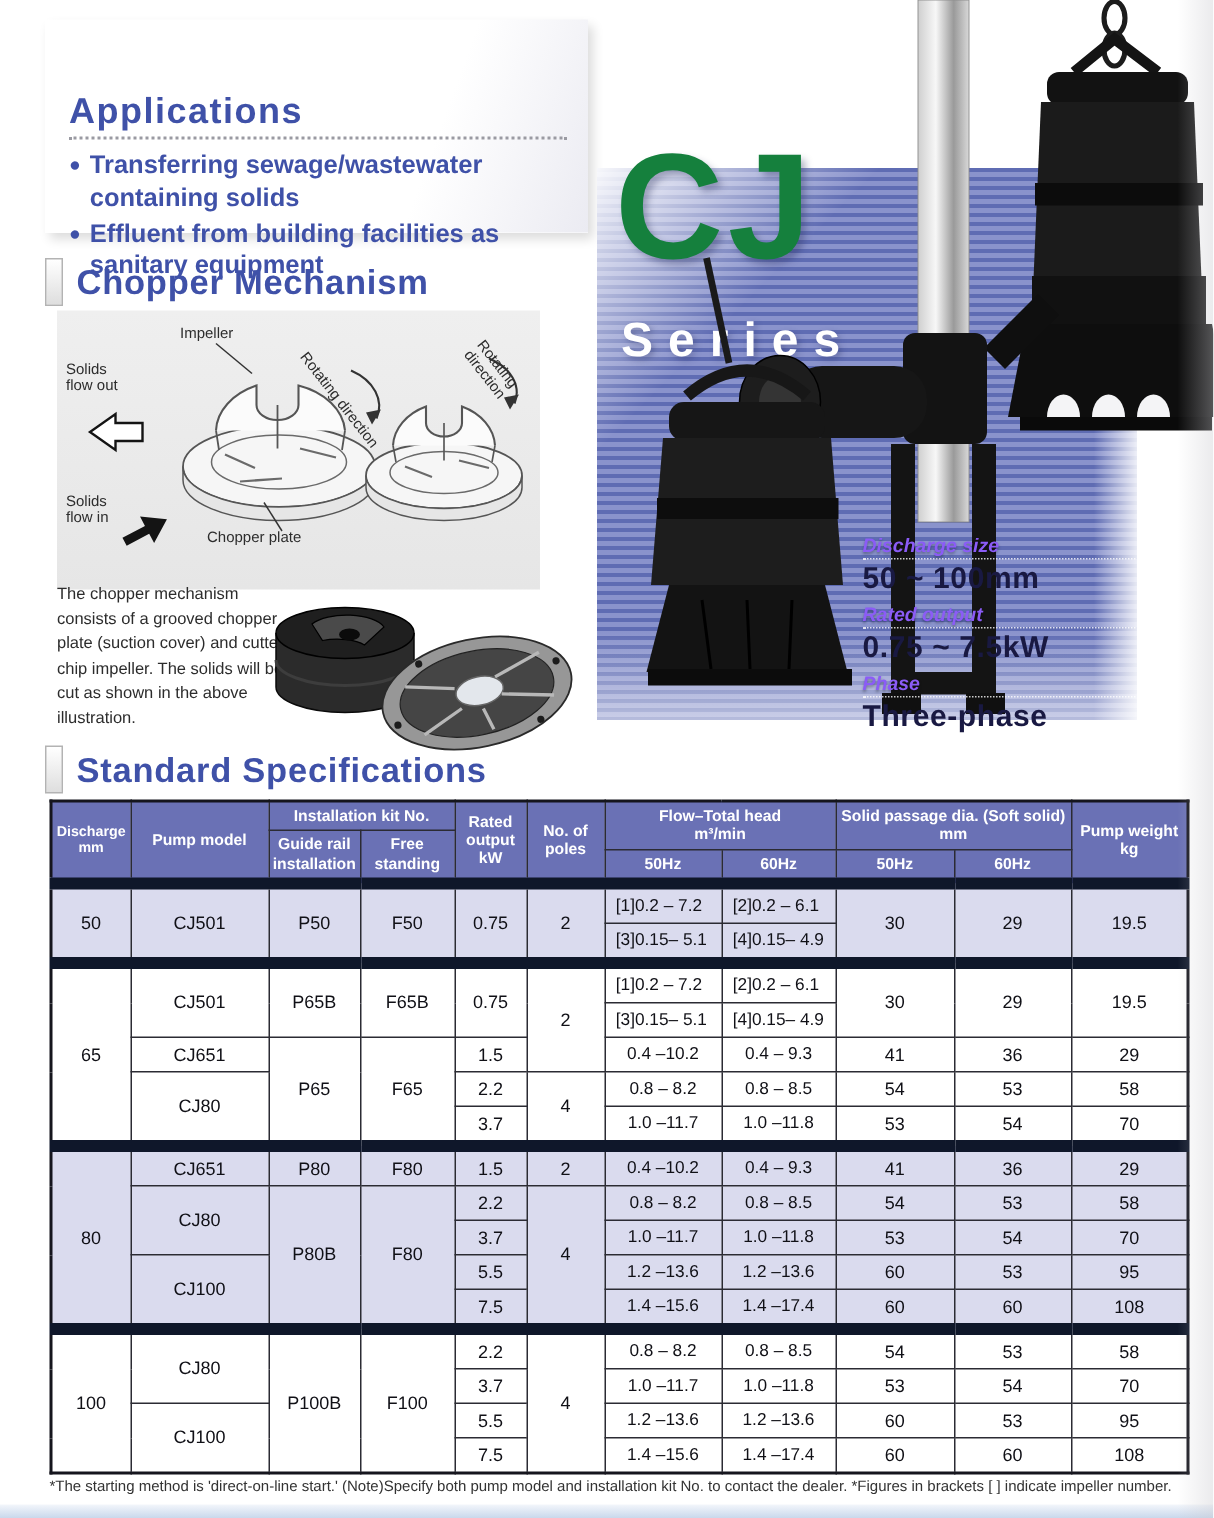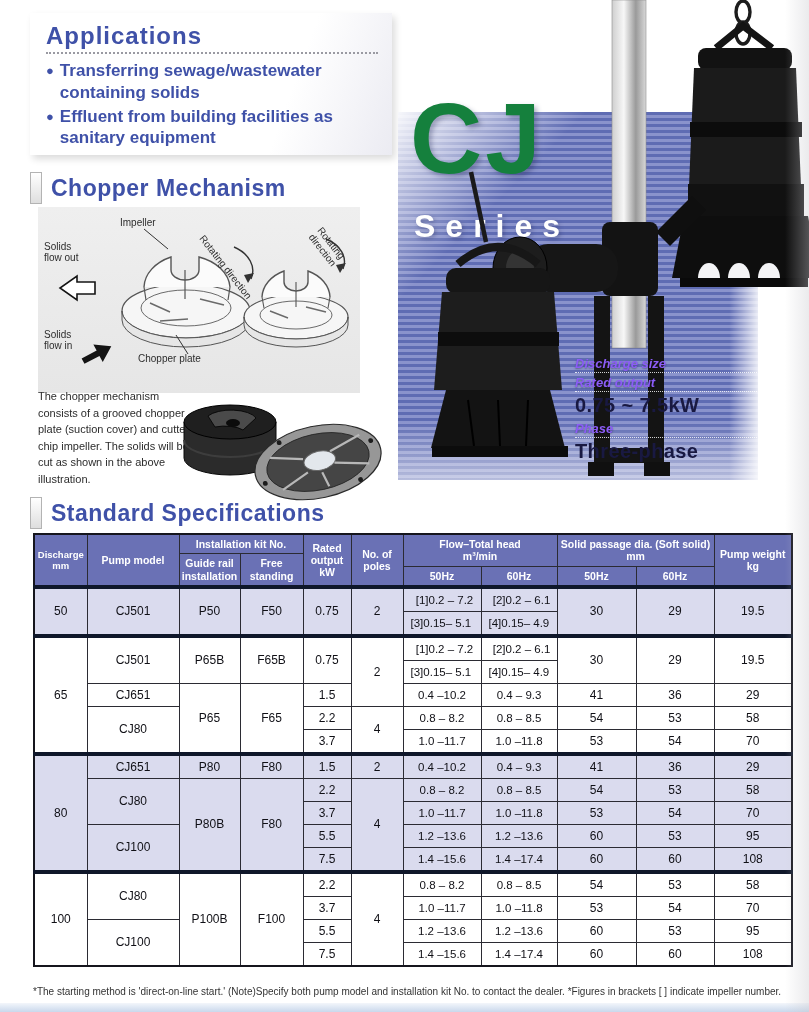--- a/index.html
+++ b/index.html
@@ -11,21 +11,21 @@
   .edge-sheen { position:absolute; right:0; top:0; width:24px; height:100%;
     background:linear-gradient(270deg,#c9c9ce,rgba(255,255,255,0)); opacity:.38; pointer-events:none; z-index:50; }
   .bottom-band { position:absolute; left:0; bottom:0; width:100%; height:9px;
     background:linear-gradient(#f3f6fb,#c9d8ec); z-index:49; }
 
   
   .apps-card { position:absolute; left:30px; top:13px; width:362px; height:142px;
     background:linear-gradient(110deg,#ffffff 70%,#ebebf2); box-shadow:3px 4px 7px rgba(0,0,0,.14);
     padding:9px 14px 0 16px; box-sizing:border-box; }
   .apps-title { font-size:24px; font-weight:bold; color:#3f51a8; letter-spacing:1px;
-    border-bottom:2px dotted #9a9aa2; padding-bottom:2px; margin-bottom:6px; }
+    border-bottom:2px dotted #9a9aa2; padding-bottom:2px; margin-bottom:6px;margin-top:39px; }
   .apps-item { display:flex; margin-bottom:2px; }
   .apps-bullet { color:#3f51a8; font-size:13px; margin:3px 6px 0 0; }
   .apps-text { font-size:17px; font-weight:bold; color:#3f51a8; line-height:1.28; }
 
   
   .section-h { position:absolute; display:flex; align-items:center; }
   .section-bar { width:10px; height:30px; background:linear-gradient(#ffffff,#dedede);
     border:1px solid #b3b3b3; margin-right:9px; }
   .section-title { font-size:23px; font-weight:bold; color:#3f51a8; letter-spacing:.5px; }
 
@@ -60,21 +60,21 @@
   
   .spec-table { position:absolute; left:33px; top:533px; border-collapse:collapse;
     table-layout:fixed; width:758px; border:2px solid #15151d; }
   .spec-table th, .spec-table td { border:1px solid #2b2b33; }
   .spec-table th { background:#6a71b5; color:#ffffff; font-size:10.5px; font-weight:bold;
     white-space:pre-line; line-height:1.18; padding:3px 1px; }
   .spec-table th.sm { font-size:9.5px; }
   .spec-table td { font-size:12px; color:#101016; text-align:center; height:22px;
     padding:0 2px; background:#ffffff; line-height:1.05; }
   .spec-table tr.lav td { background:#dadbee; }
-  .spec-table tr.gs td { border-top:4px solid #0f172a;text-align:center; }
+  .spec-table tr.gs td { border-top:8px solid #0f172a; }
   .spec-table td.fl { text-align:left; padding-left:7px; font-size:11.5px; }
   .spec-table td.fc { font-size:11.5px;margin-left:12px; }
   .footnote { position:absolute; left:33px; top:986px; width:760px; font-size:10px; color:#333333; }
 </style>
 </head>
 <body>
 
 <div class="page">
 
   <div class="apps-card">
@@ -201,20 +201,21 @@
       <rect x="48" y="268" width="104" height="26" rx="10" fill="#161616"></rect>
       <path d="M44,292 h112 l8,98 h-128 z" fill="#1d1d1d"></path>
       <rect x="40" y="332" width="121" height="14" fill="#0d0d0d"></rect>
       <path d="M48,390 h104 l15,58 h-134 z" fill="#131313"></path>
       <path d="M70,400 l6,46 M100,400 l2,46 M130,400 l-2,46" stroke="#000" stroke-width="2"></path>
       <rect x="34" y="446" width="136" height="11" fill="#0c0c0c"></rect>
     </svg>
 
     <div class="spec-box">
       <div class="spec-label">Discharge size</div>
+      <div class="spec-value">50 ~ 100mm</div>
       <div class="spec-label">Rated output</div>
       <div class="spec-value">0.75 ~ 7.5kW</div>
       <div class="spec-label">Phase</div>
       <div class="spec-value">Three-phase</div>
     </div>
   </div>
 
   <div class="section-h" style="left:30px; top:497px;">
     <span class="section-bar"></span>
     <span class="section-title">Standard Specifications</span>

